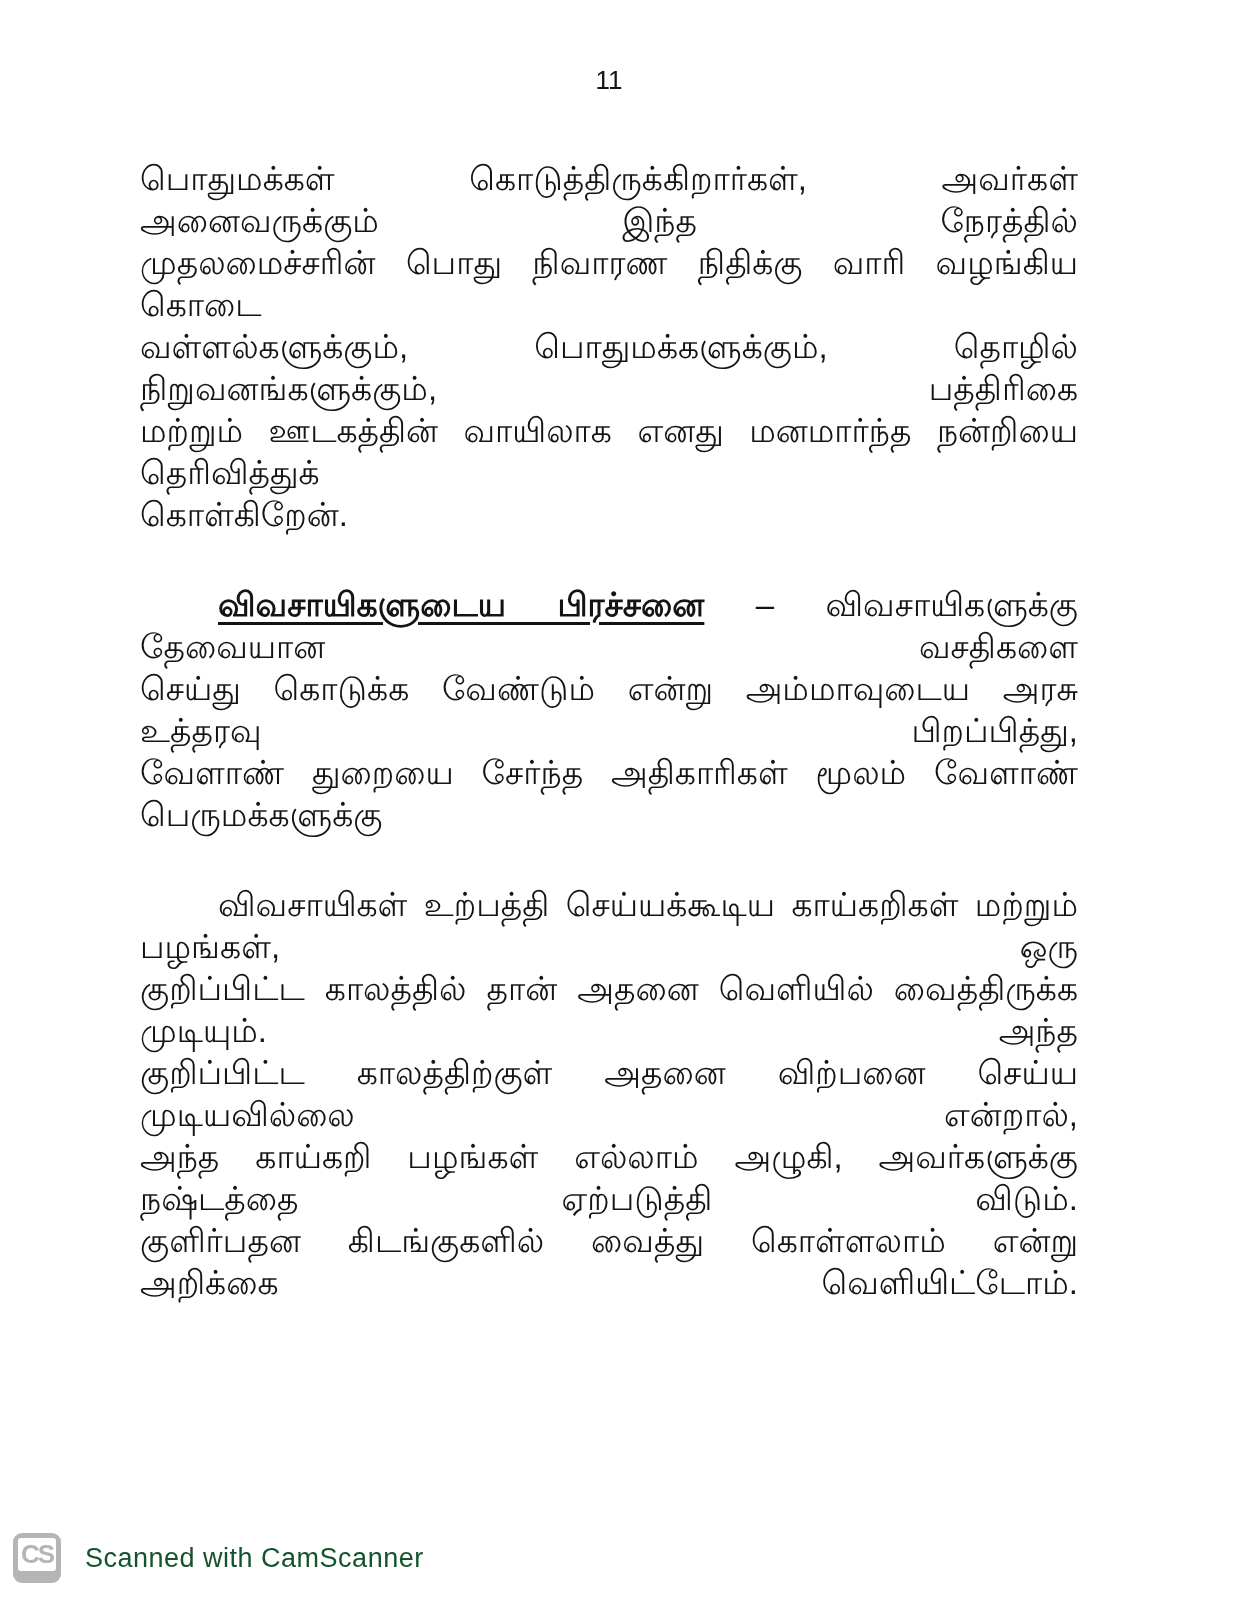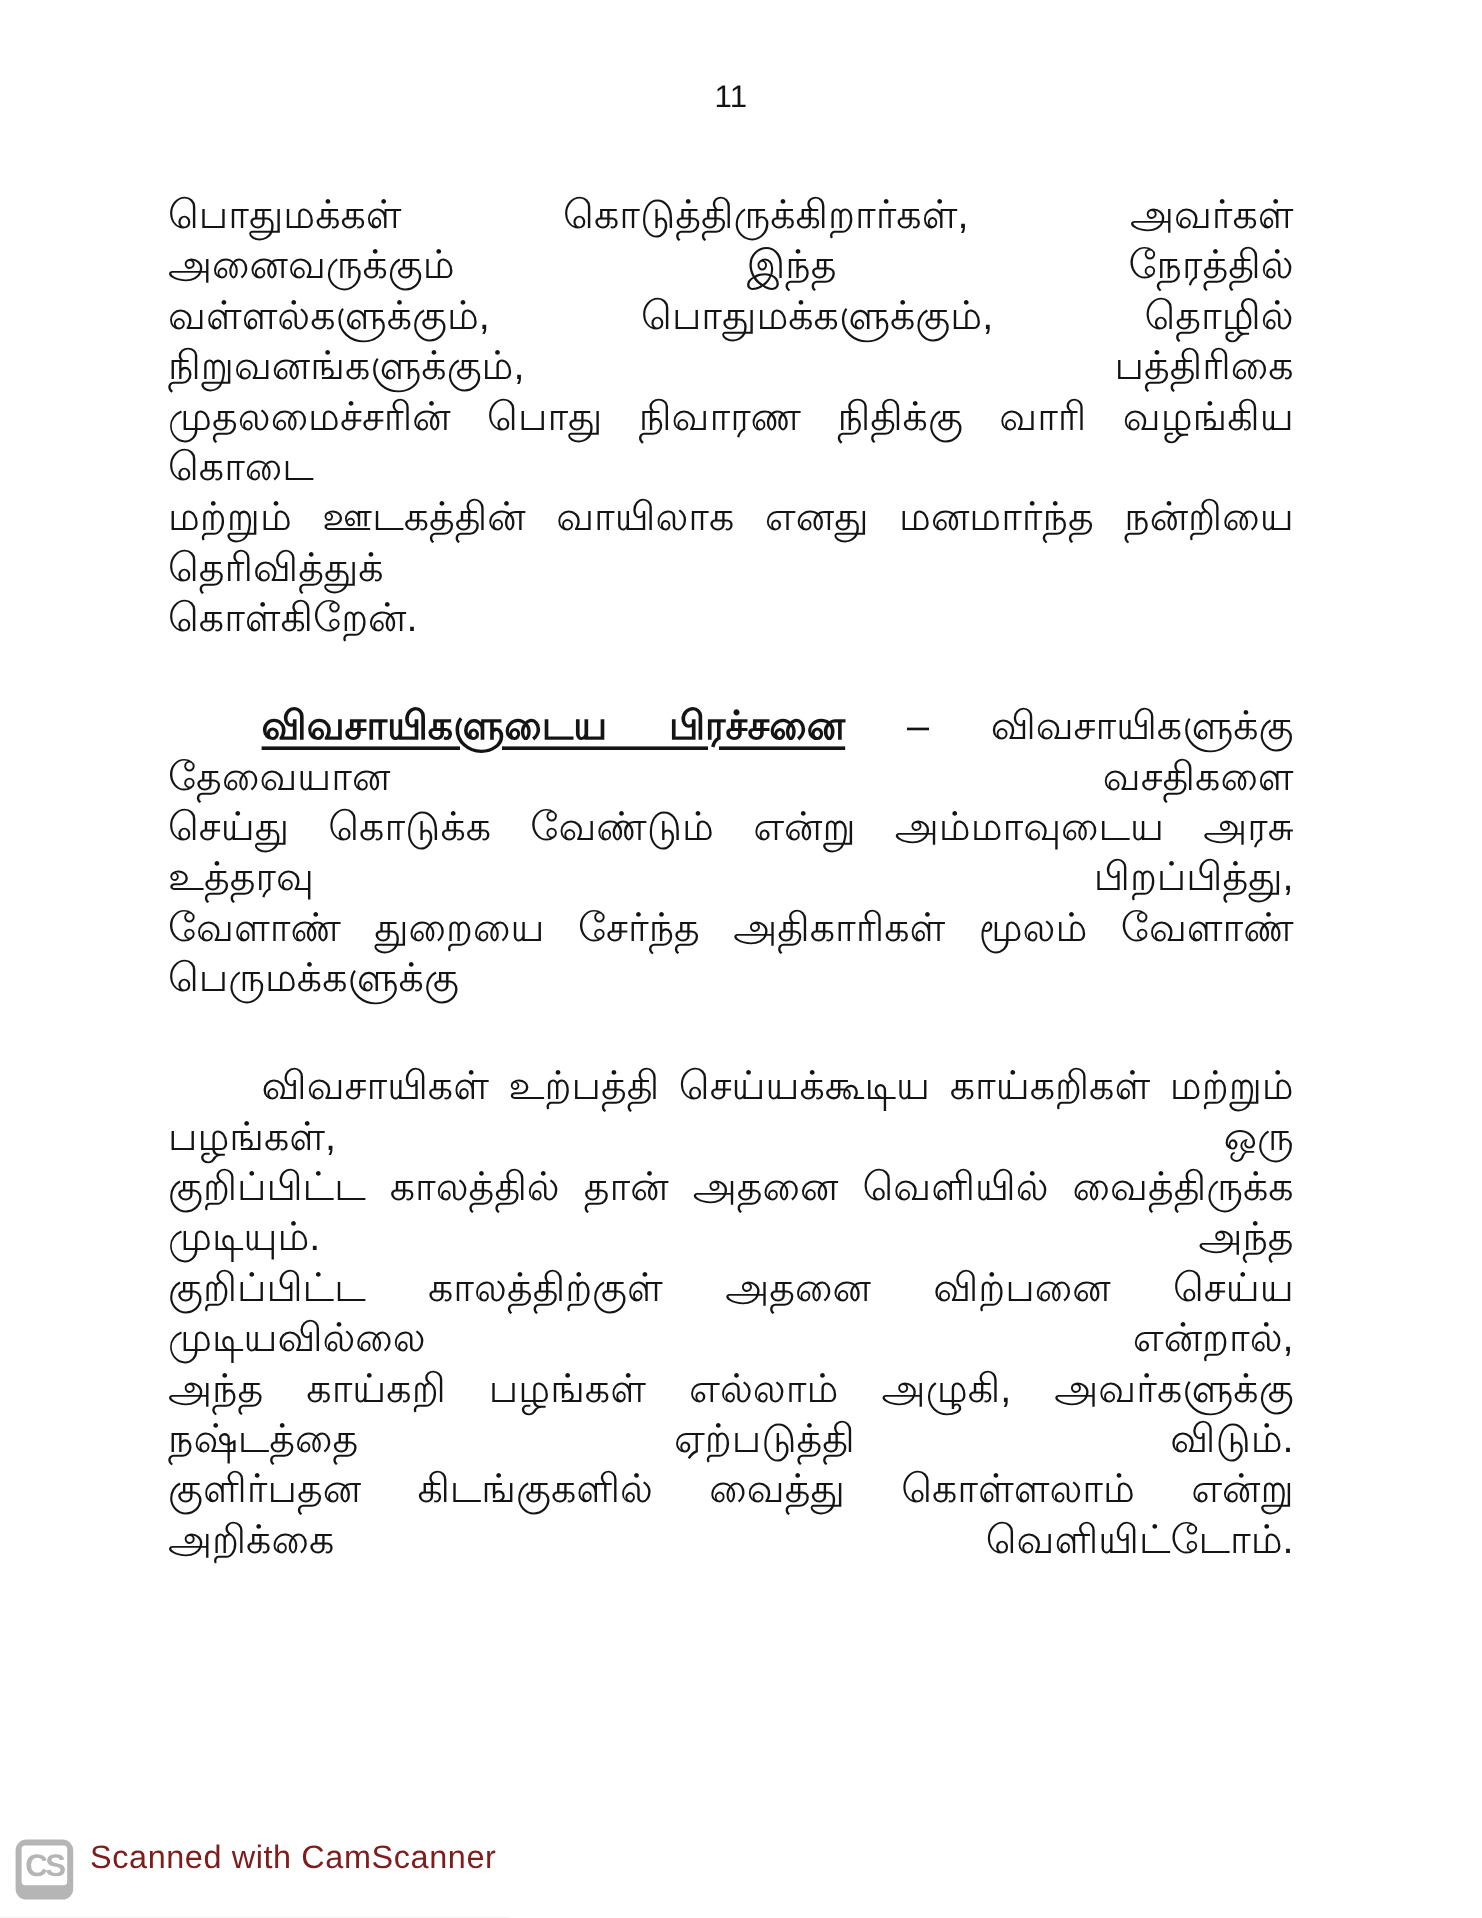--- a/index.html
+++ b/index.html
@@ -47,21 +47,22 @@
   .head-u {
     font-weight: bold;
     text-decoration: underline;
     text-underline-offset: 6px;
   }
   .footer {
     position: absolute;
     left: 13px;
     bottom: 15px;
     display: flex;
-    gap: 14px;
+    align-items: center;
+    gap: 24px;
   }
   .cs-logo {
     position: relative;
     width: 48px;
     height: 50px;
     background: #b5b5b5;
     border-radius: 9px;
     flex: 0 0 auto;
   }
   .cs-inner {
@@ -75,36 +76,36 @@
     display: flex;
     align-items: center;
     justify-content: center;
     font-weight: bold;
     font-size: 26px;
     letter-spacing: -2px;
     color: #b5b5b5;
   }
   .footer-text {
     font-size: 27px;
-    color: #7f1d1d;
+    color: #14532d;
     letter-spacing: 0.5px;
   }
 </style>
 </head>
 <body>
 
 <div class="page">
   <div class="content">
 
     <div class="page-num">11</div>
 
     <div class="para">
       <div class="line">பொதுமக்கள் கொடுத்திருக்கிறார்கள், அவர்கள் அனைவருக்கும் இந்த நேரத்தில்</div>
+      <div class="line">முதலமைச்சரின் பொது நிவாரண நிதிக்கு வாரி வழங்கிய கொடை</div>
       <div class="line">வள்ளல்களுக்கும், பொதுமக்களுக்கும், தொழில் நிறுவனங்களுக்கும், பத்திரிகை</div>
-      <div class="line">முதலமைச்சரின் பொது நிவாரண நிதிக்கு வாரி வழங்கிய கொடை</div>
       <div class="line">மற்றும் ஊடகத்தின் வாயிலாக எனது மனமார்ந்த நன்றியை தெரிவித்துக்</div>
       <div class="line last">கொள்கிறேன்.</div>
     </div>
 
     <div class="para">
       <div class="line indent"><span class="head-u">விவசாயிகளுடைய பிரச்சனை</span><span> – </span><span>விவசாயிகளுக்கு தேவையான வசதிகளை</span></div>
       <div class="line">செய்து கொடுக்க வேண்டும் என்று அம்மாவுடைய அரசு உத்தரவு பிறப்பித்து,</div>
       <div class="line">வேளாண் துறையை சேர்ந்த அதிகாரிகள் மூலம் வேளாண் பெருமக்களுக்கு</div>
     </div>
 

